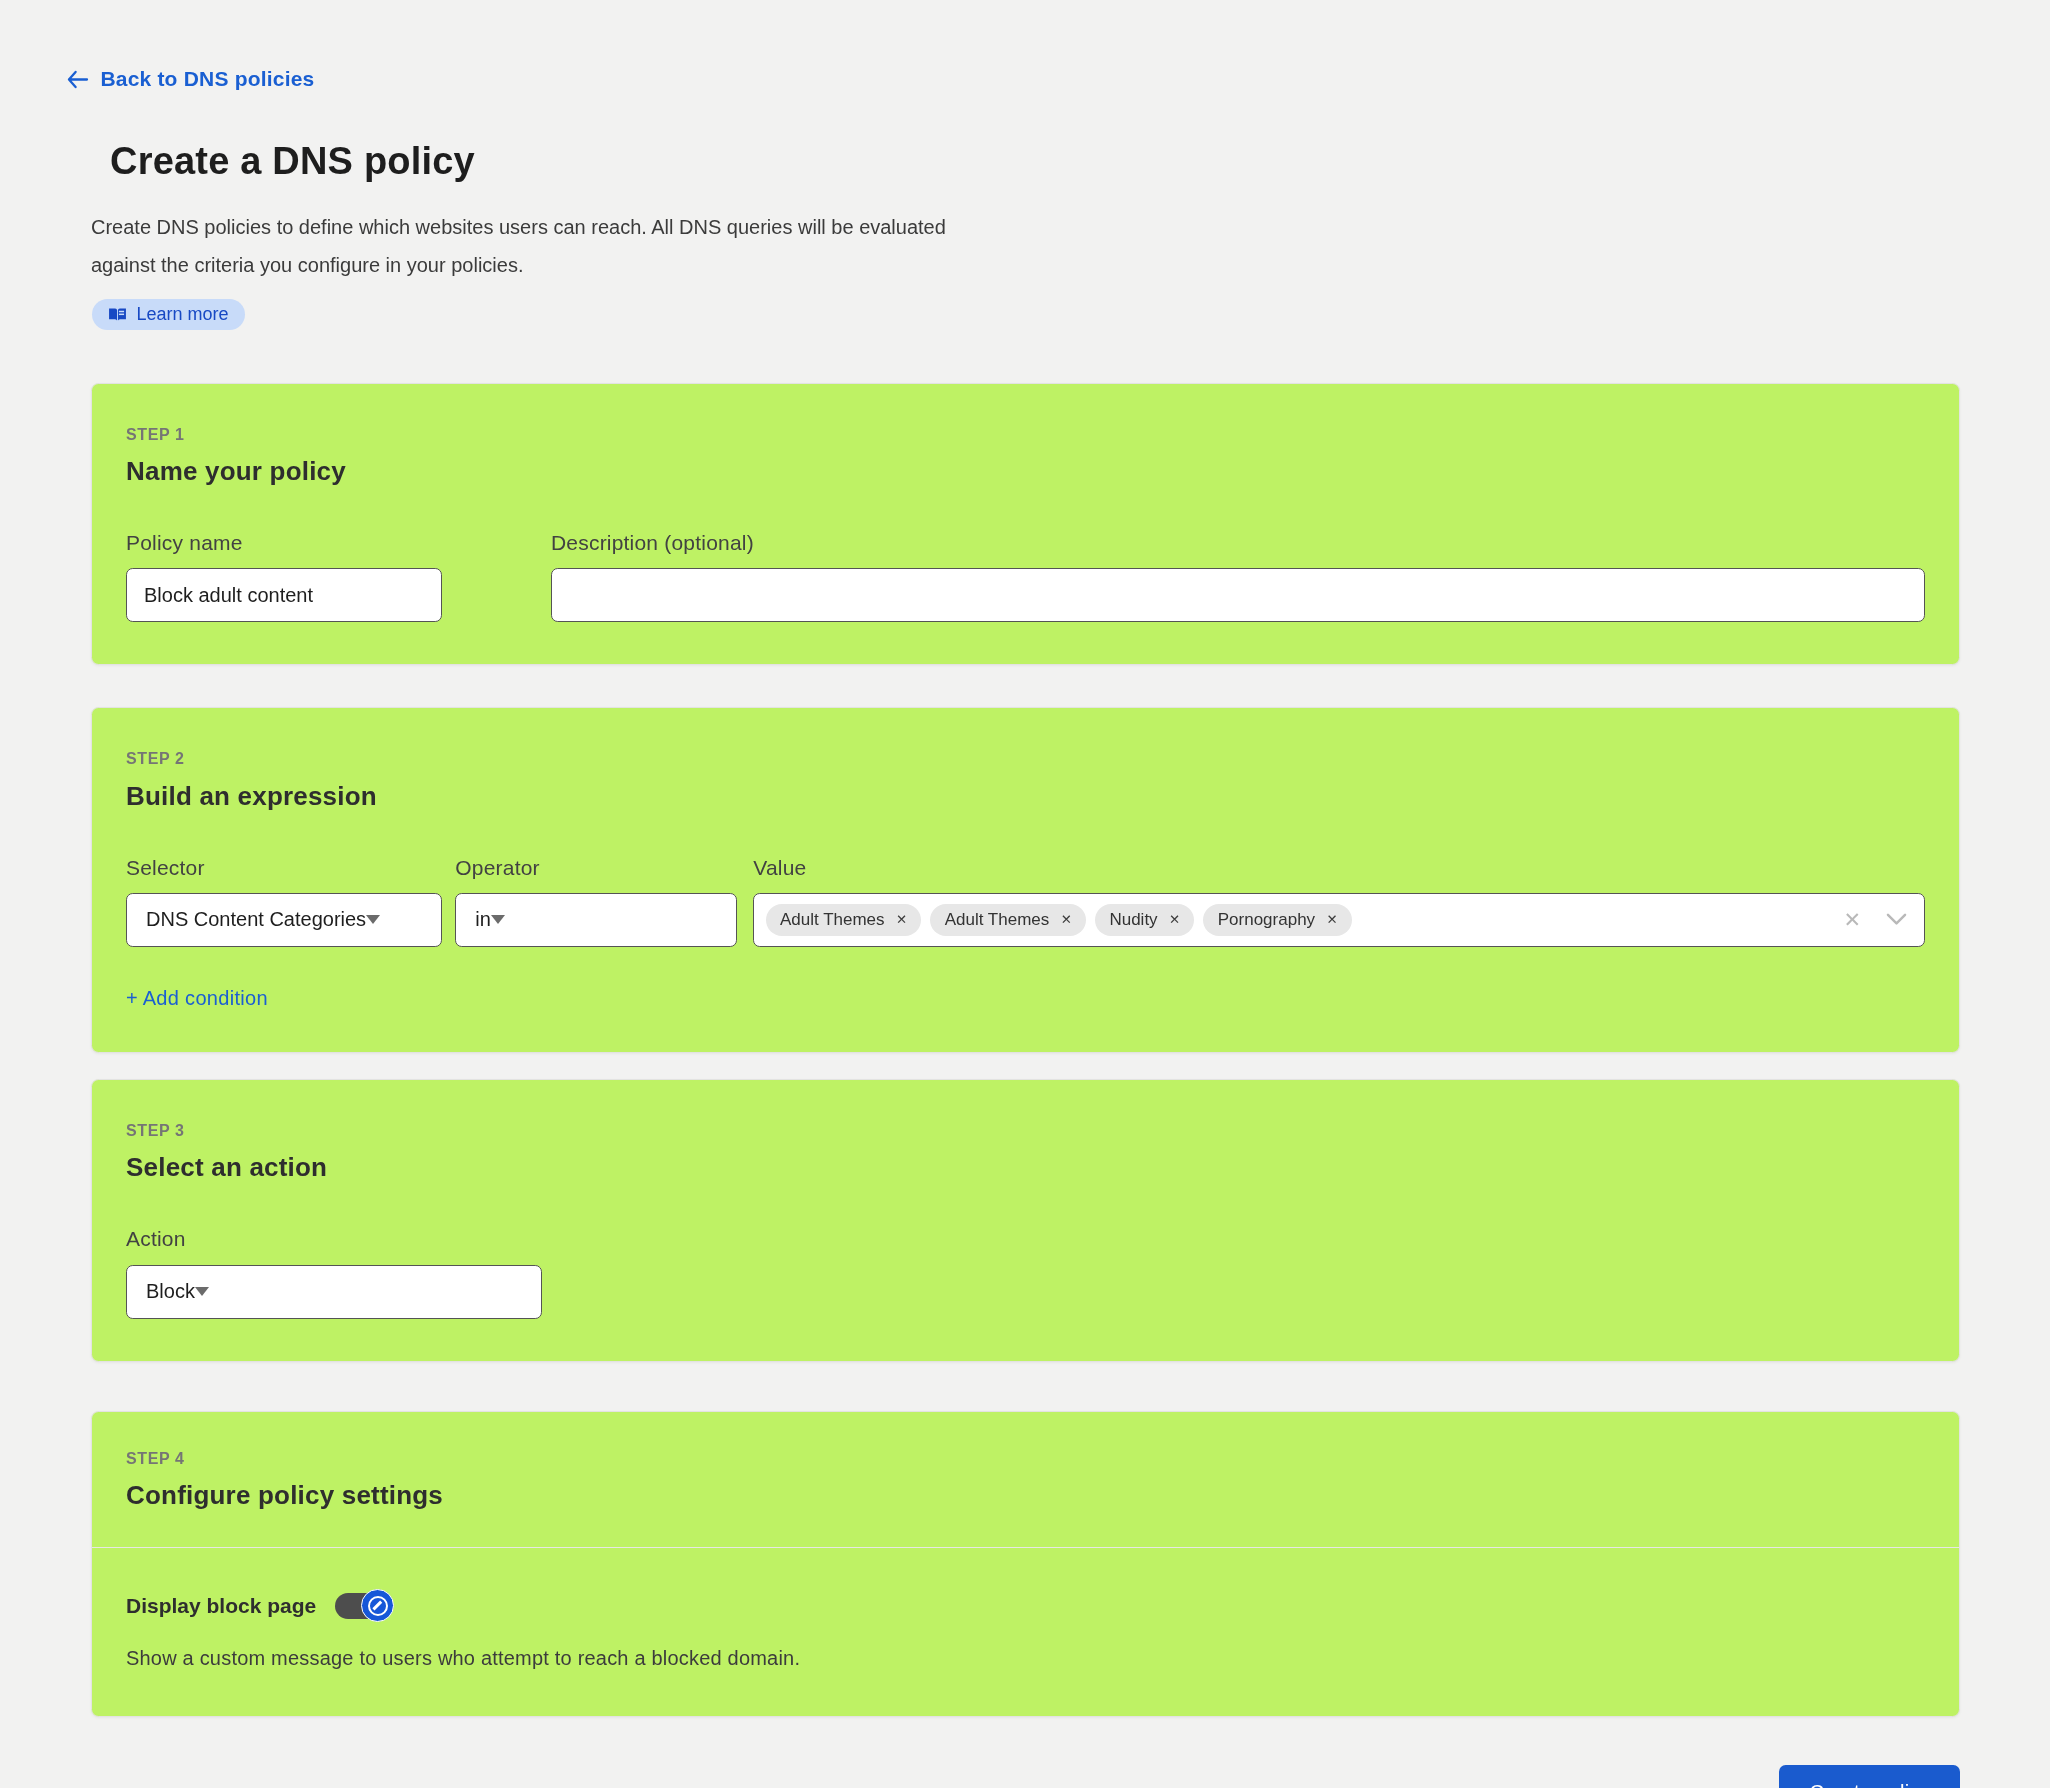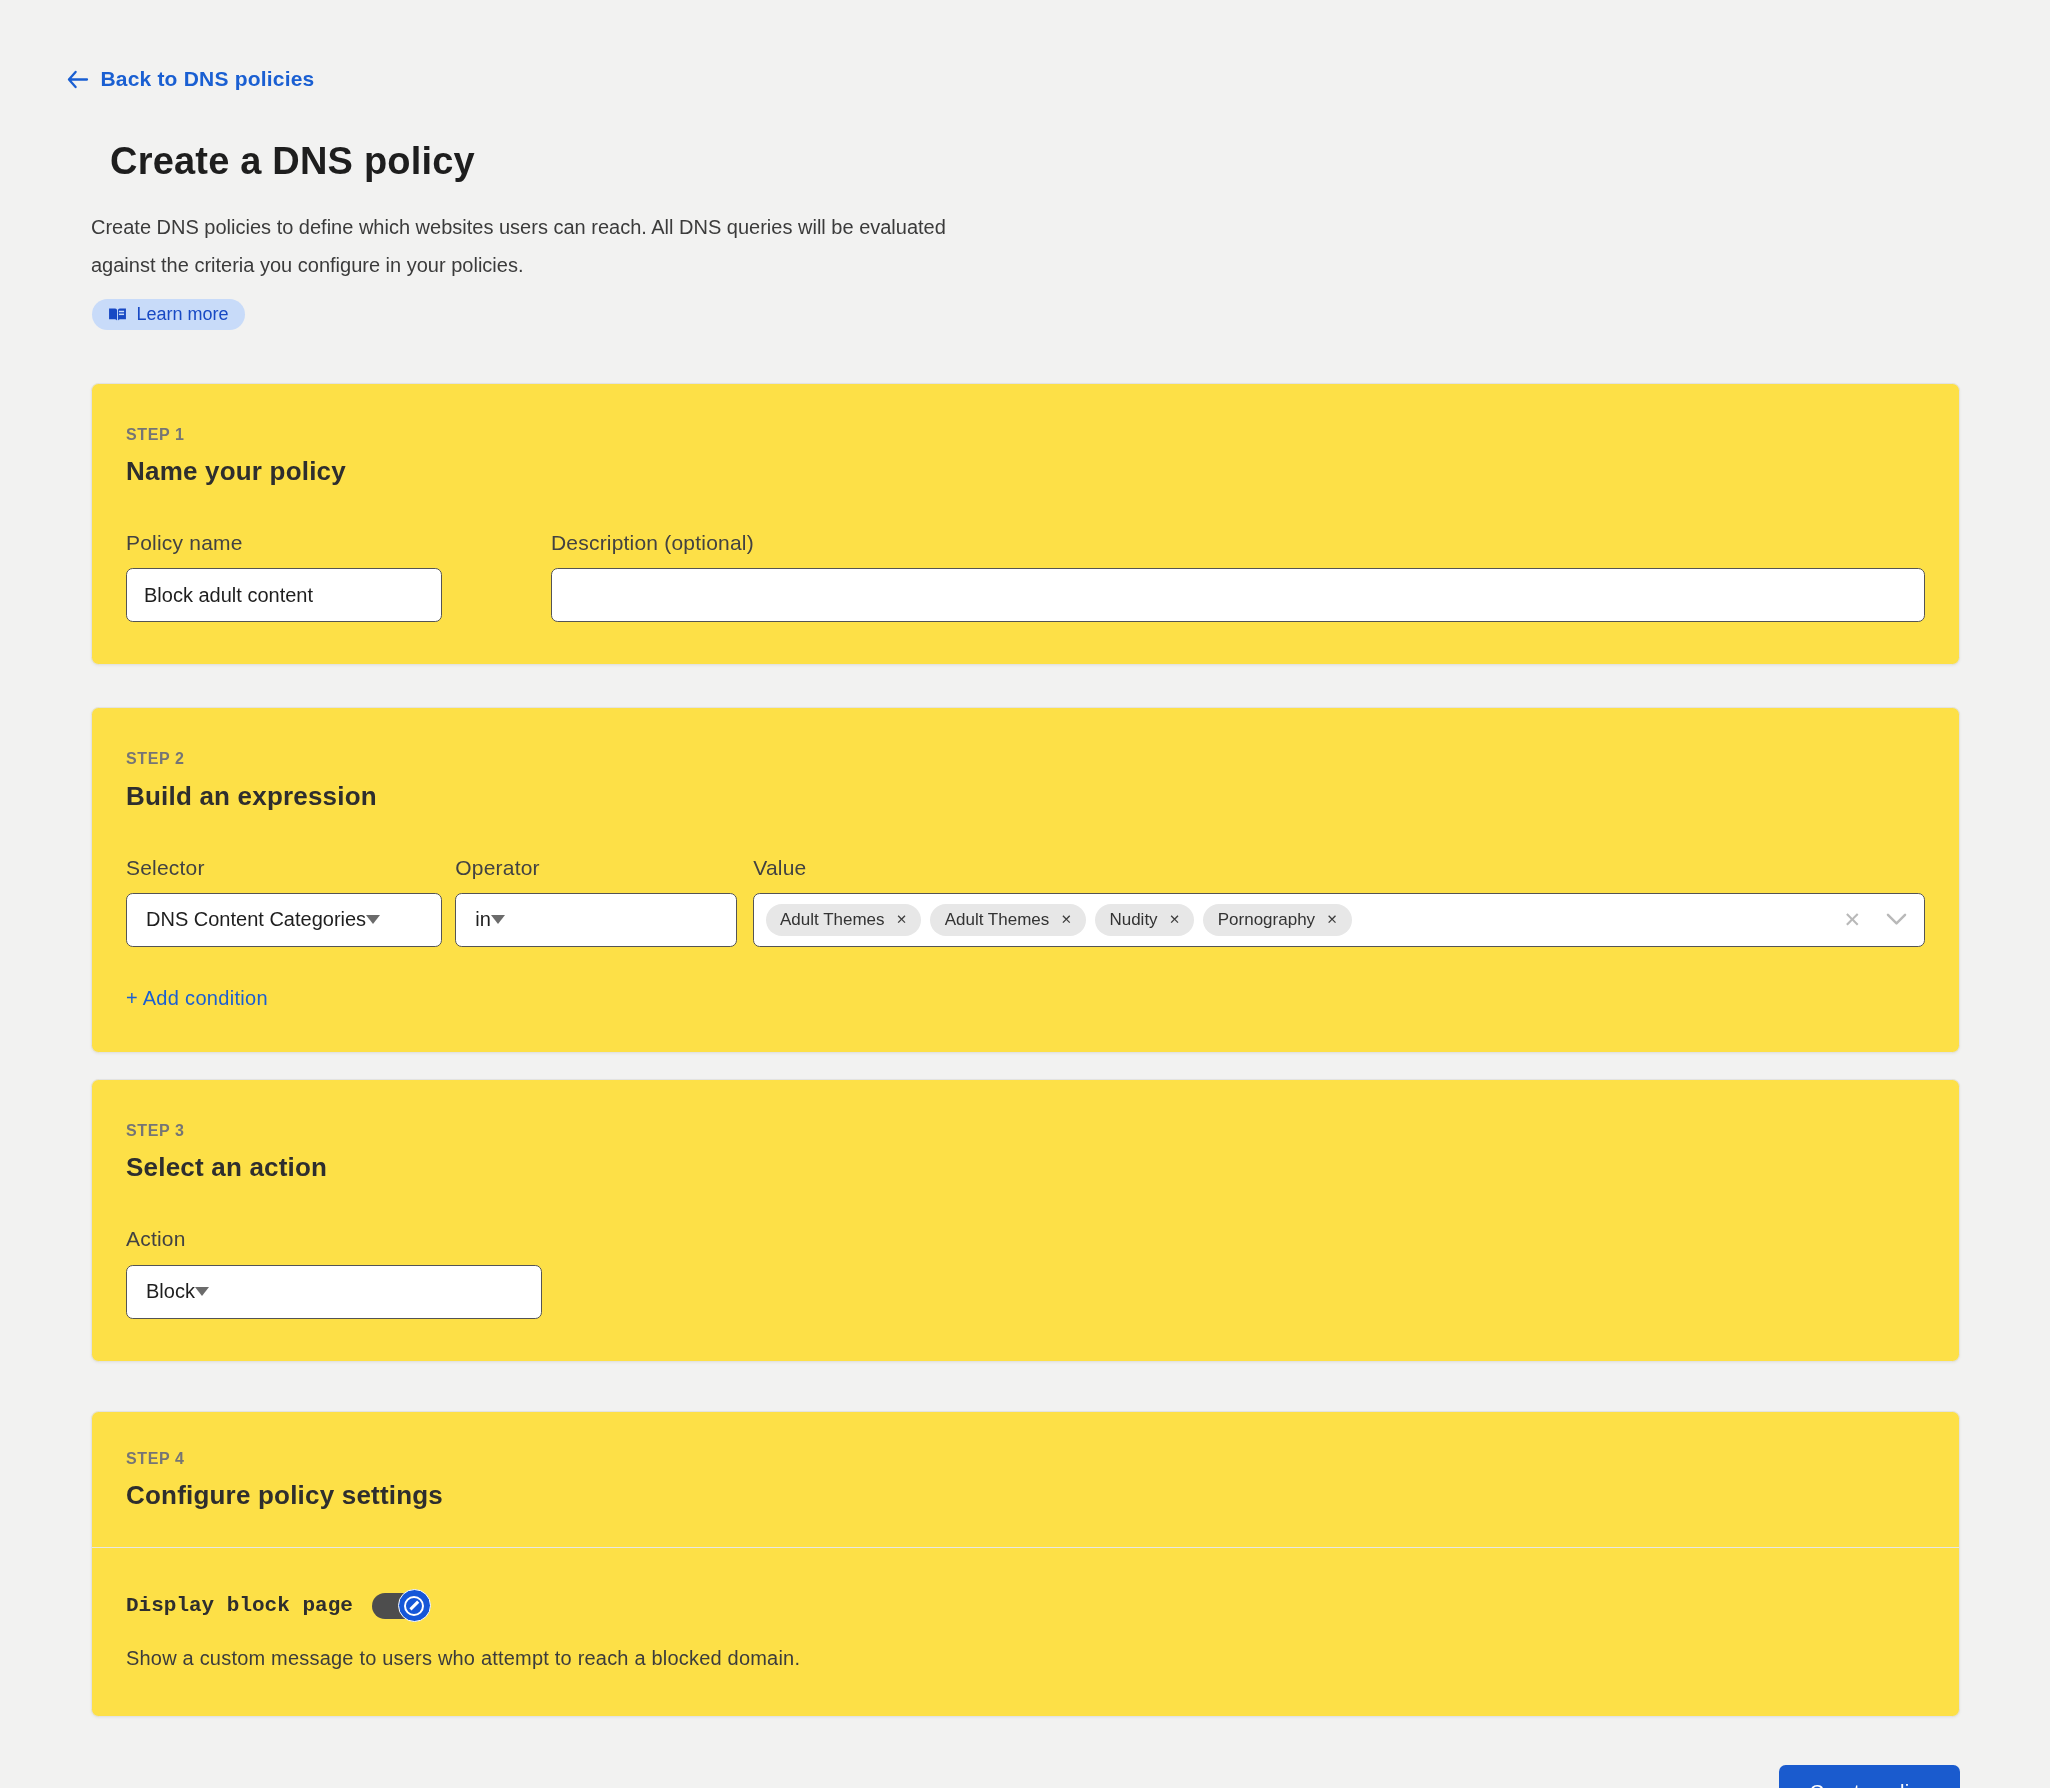--- a/index.html
+++ b/index.html
@@ -33,21 +33,21 @@
     margin-top: 15px; margin-left: 1px;
     display: inline-flex; align-items: center; gap: 9.5px;
     height: 31px; padding: 0 16px;
     background: #c8dbf9; border-radius: 16px;
     color: #1849c4; font-size: 18px; font-weight: 500;
     cursor: pointer;
   }
 
   
   .card {
-    background: #fde047;
+    background: #bef264;
     border: 1px solid #e3e3e1;
     border-radius: 7.6px;
     box-shadow: 0 1px 2.9px rgba(0,0,0,.05);
   }
   .card-pad { padding: 42px 34px; }
   .step-label {
     font-size: 16px; font-weight: 600; color: #757575; letter-spacing: 0.6px;
   }
   .step-title {
     margin-top: 12.4px;
@@ -106,21 +106,21 @@
     color: #1a5fd2; font-size: 20px; letter-spacing: 0.3px; cursor: pointer;
   }
 
   .col-action { width: 416px; }
 
   
   .card4-header { padding: 38px 34px 36px 34px; }
   .card4-divider { border: none; border-top: 1.9px solid #e7e7e5; }
   .card4-body { padding: 44px 34px 46px 34px; }
   .toggle-row { display: flex; align-items: center; gap: 19px; }
-  .toggle-label { font-size: 21px; font-weight: 700; color: #2e2e2e; font-family: Liberation Mono, monospace; }
+  .toggle-label { font-size: 21px; font-weight: 700; color: #2e2e2e; }
   .toggle { position: relative; width: 55px; height: 27.6px; cursor: pointer; }
   .toggle .track {
     position: absolute; left: 0; top: 1px;
     width: 49px; height: 26px; border-radius: 13.3px; background: #4d4d4d;
   }
   .toggle .knob {
     position: absolute; top: -2.9px; right: -3.8px;
     width: 33px; height: 33px; border-radius: 50%;
     background: #1657d8; border: 1.9px solid #fff;
     display: flex; align-items: center; justify-content: center;

